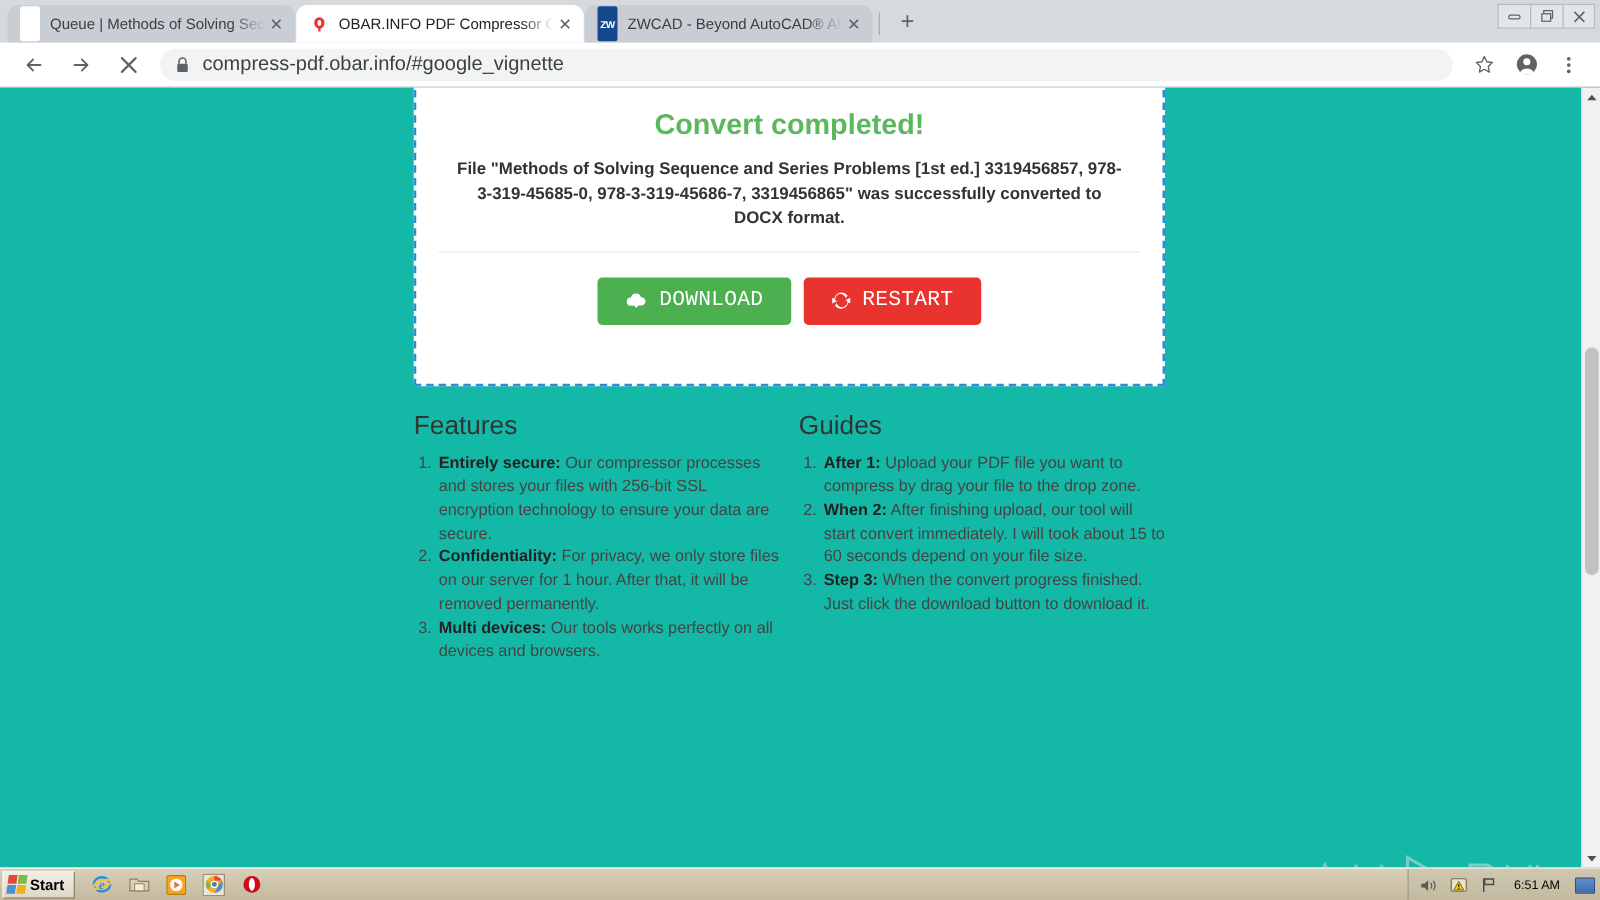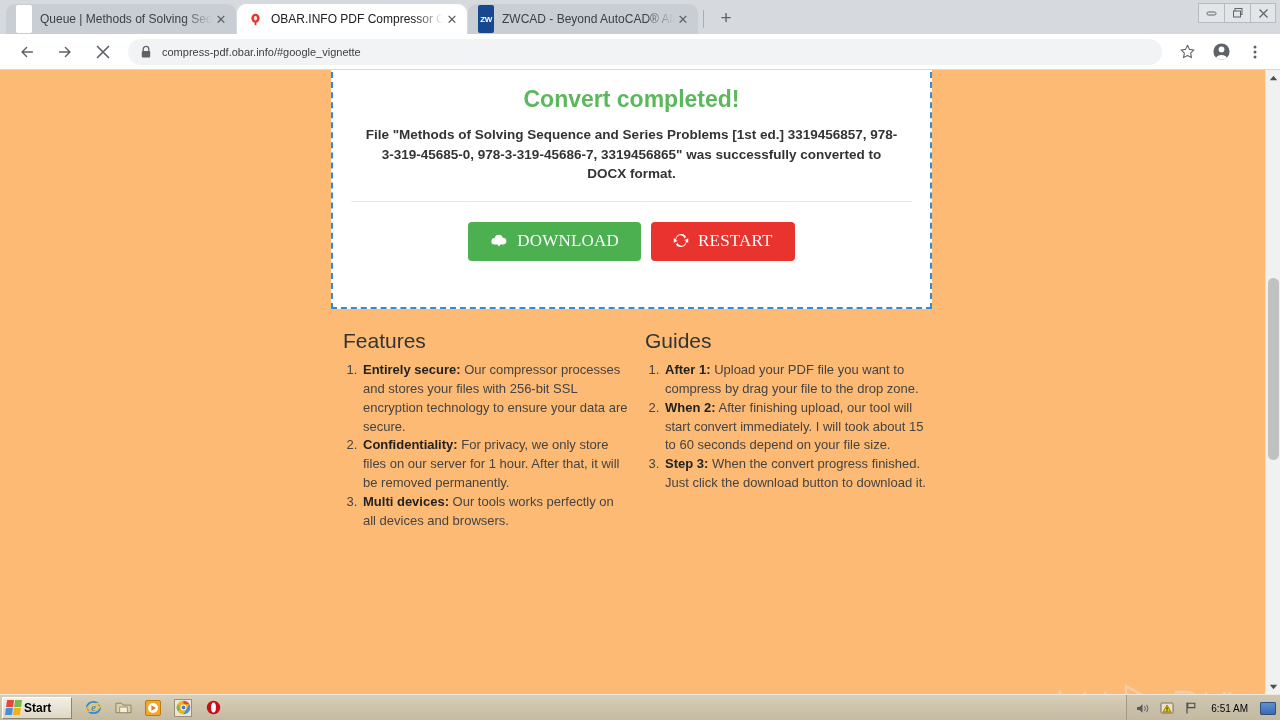--- a/index.html
+++ b/index.html
@@ -120,37 +120,37 @@
     height: 26px;
     margin: 0 8px 0 6px;
     background: #f1f3f4;
     border-radius: 13px;
     display: flex;
     align-items: center;
     padding: 0 12px;
   }
   #omnibox .lock-icon { margin-right: 10px; display: flex; align-items: center; }
   #omnibox-url {
-    font-size: 11px;
+    font-size: 16px;
     color: #3c4043;
     white-space: nowrap;
     overflow: hidden;
   }
   .tb-icon {
     width: 26px; height: 26px;
     margin: 0 4px;
     display: flex; align-items: center; justify-content: center;
     color: #5f6368;
   }
 
   
   #page-viewport {
     position: relative;
     height: 624px;
-    background: #fdba74;
+    background: #14b8a6;
     overflow: hidden;
   }
   #page-content {
     position: absolute;
     left: 0; top: 0; right: 15px; bottom: 0;
   }
 
   
   #result-card {
     position: absolute;
@@ -185,38 +185,38 @@
     justify-content: center;
     gap: 10px;
   }
   .action-btn {
     display: flex;
     align-items: center;
     gap: 9px;
     padding: 9px 22px 10px 22px;
     border: none;
     border-radius: 4px;
-    font-family: Liberation Serif, serif;
+    font-family: Liberation Mono, monospace;
     font-size: 17px;
     color: #ffffff;
     letter-spacing: 0.2px;
     cursor: pointer;
   }
   #download-button { background: #4caf50; }
   #restart-button  { background: #e8332f; }
   .btn-glyph { font-size: 15px; line-height: 1; display:flex; align-items:center; }
 
   
   #columns {
     position: absolute;
     left: 331px; top: 259px;
     width: 601px;
     display: flex;
   }
-  .col { width: 300px; margin-left: 12px; }
+  .col { width: 300px; }
   .col h2 {
     font-size: 21px;
     font-weight: normal;
     color: #333333;
     margin-bottom: 8px;
   }
   .col ol {
     margin: 0 0 0 18px;
     padding: 0;
     font-size: 13px;
@@ -266,21 +266,21 @@
     width: 1280px; height: 26px;
     background: linear-gradient(to bottom, #d8d0bb 0%, #cfc6ae 40%, #c4baa0 100%);
     border-top: 1px solid #ede8dd;
     display: flex;
     align-items: center;
   }
   #start-button {
     display: flex; align-items: center;
     height: 22px;
     margin-left: 2px;
-    padding: 0 20px 0 3px;
+    padding: 0 8px 0 3px;
     background: linear-gradient(to bottom, #f2efe6, #ded7c5);
     border: 1px solid #8d8572;
     border-top-color: #ffffff;
     border-left-color: #ffffff;
     font-size: 12px; font-weight: bold; color: #000;
   }
   #start-logo {
     width: 15px; height: 15px;
     margin-right: 3px;
     display: grid;

